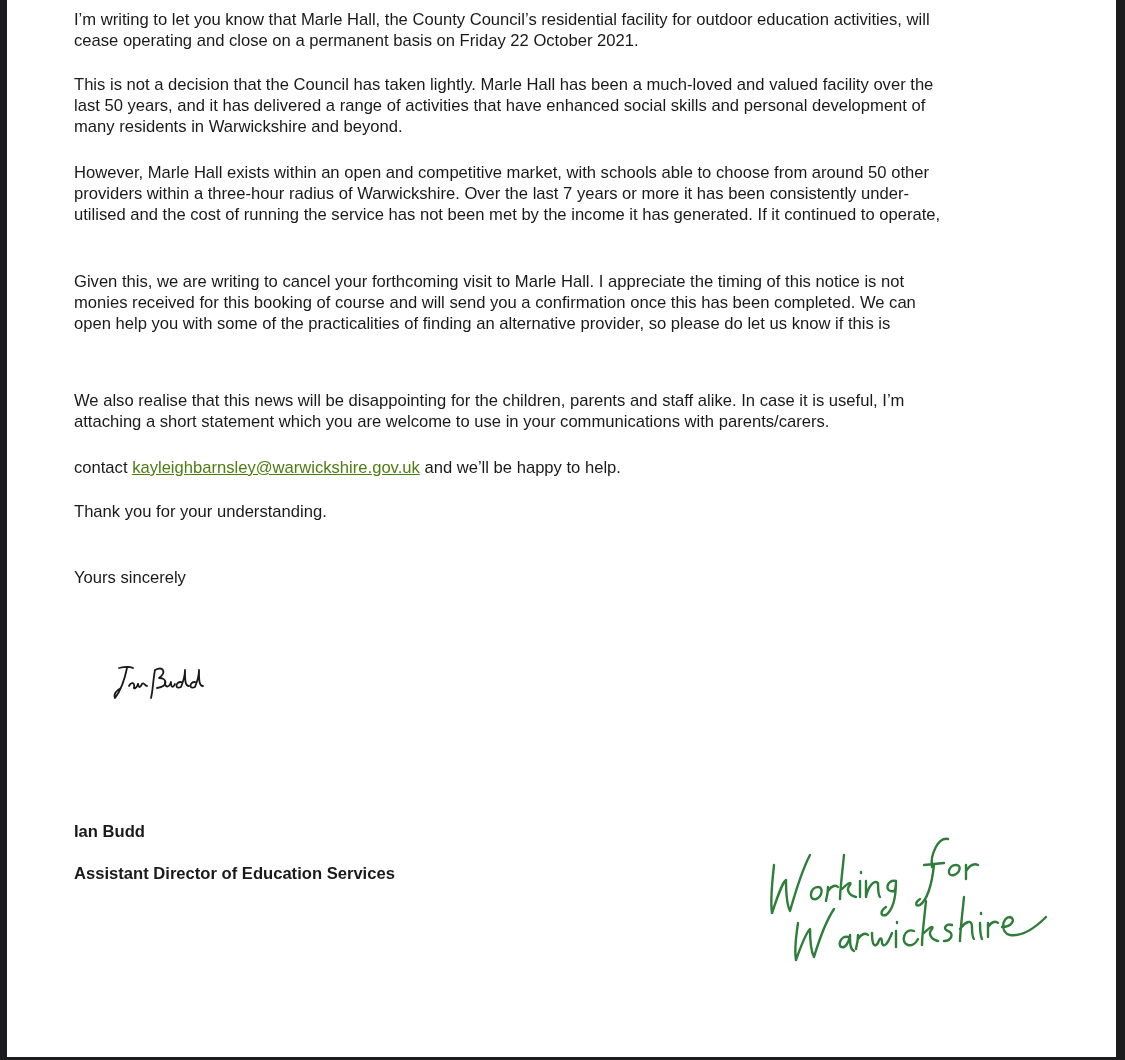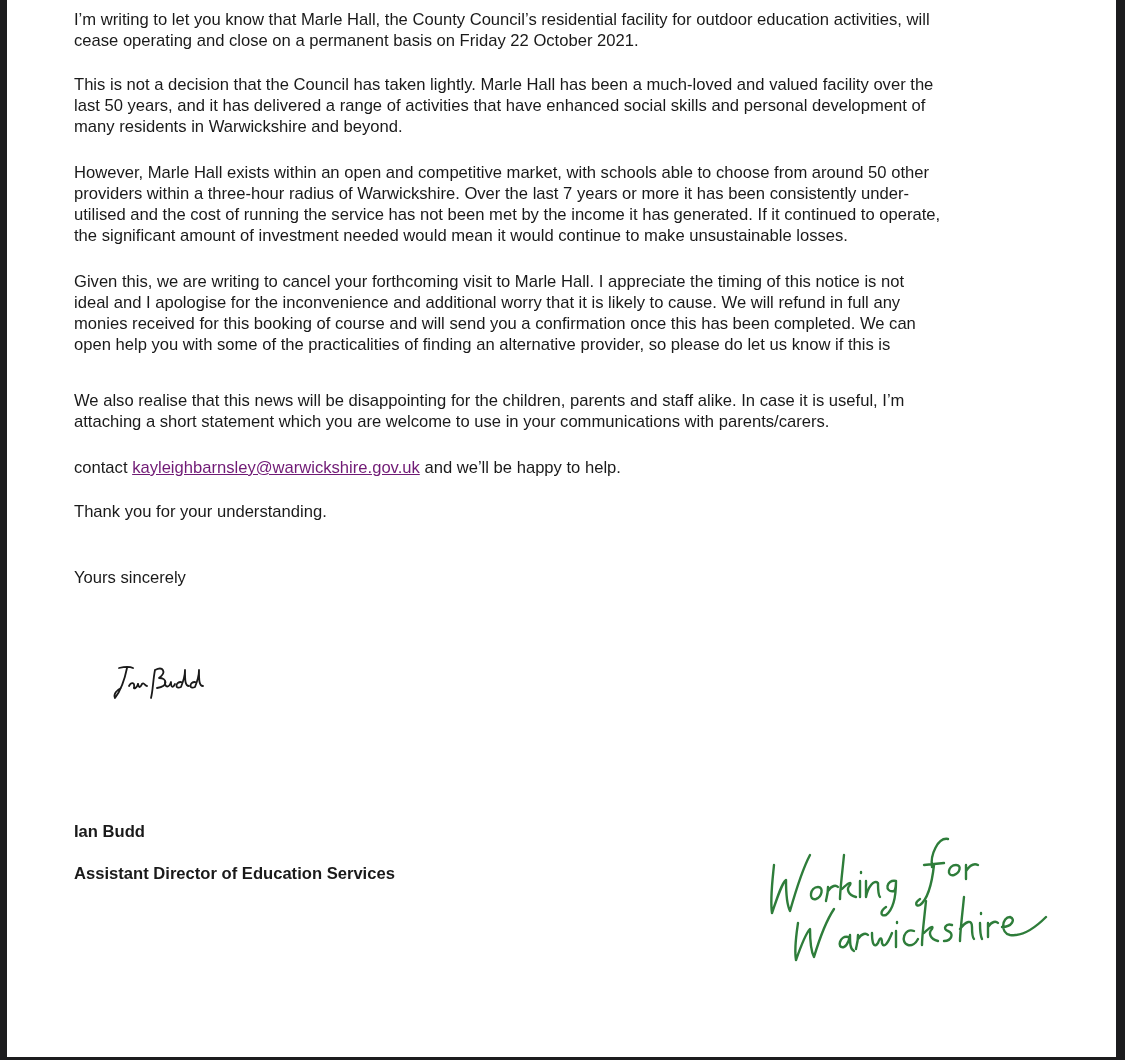--- a/index.html
+++ b/index.html
@@ -9,21 +9,21 @@
   }
   .page {
     position:absolute; left:7px; top:0; width:1109px; height:1057px; background:#ffffff;
   }
   .content {
     position:absolute; left:67px; top:7px; width:980px;
     color:#1a1a1a; font-size:16.6px; line-height:21px;
   }
   .para { position:absolute; left:0; width:980px; margin:0; }
   .para .line { display:block; white-space:nowrap; }
-  .email-link { color:#701a75; text-decoration:underline; }
+  .email-link { color:#4d7c0f; text-decoration:underline; }
   .bold { font-weight:bold;margin-top:37px; }
   .signature { position:absolute; left:100px; top:660px; width:120px; height:50px; }
   .logo { position:absolute; left:755px; top:825px; width:290px; height:145px; }
 </style>
 </head>
 <body>
 
 <div class="page">
   <div class="content">
 
@@ -35,26 +35,24 @@
     <p class="para" style="top:67px;">
       <span class="line">This is not a decision that the Council has taken lightly. Marle Hall has been a much-loved and valued facility over the</span>
       <span class="line">last 50 years, and it has delivered a range of activities that have enhanced social skills and personal development of</span>
       <span class="line">many residents in Warwickshire and beyond.</span>
     </p>
 
     <p class="para" style="top:155px;">
       <span class="line">However, Marle Hall exists within an open and competitive market, with schools able to choose from around 50 other</span>
       <span class="line">providers within a three-hour radius of Warwickshire. Over the last 7 years or more it has been consistently under-</span>
       <span class="line">utilised and the cost of running the service has not been met by the income it has generated. If it continued to operate,</span>
-      <span class="line">the significant amount of investment needed would mean it would continue to make unsustainable losses.</span>
     </p>
 
     <p class="para" style="top:264px;">
       <span class="line">Given this, we are writing to cancel your forthcoming visit to Marle Hall. I appreciate the timing of this notice is not</span>
-      <span class="line">ideal and I apologise for the inconvenience and additional worry that it is likely to cause.  We will refund in full any</span>
       <span class="line">monies received for this booking of course and will send you a confirmation once this has been completed. We can</span>
       <span class="line">open help you with some of the practicalities of finding an alternative provider, so please do let us know if this is</span>
     </p>
 
     <p class="para" style="top:383px;">
       <span class="line">We also realise that this news will be disappointing for the children, parents and staff alike. In case it is useful, I’m</span>
       <span class="line">attaching a short statement which you are welcome to use in your communications with parents/carers.</span>
     </p>
 
     <p class="para" style="top:450px;">

